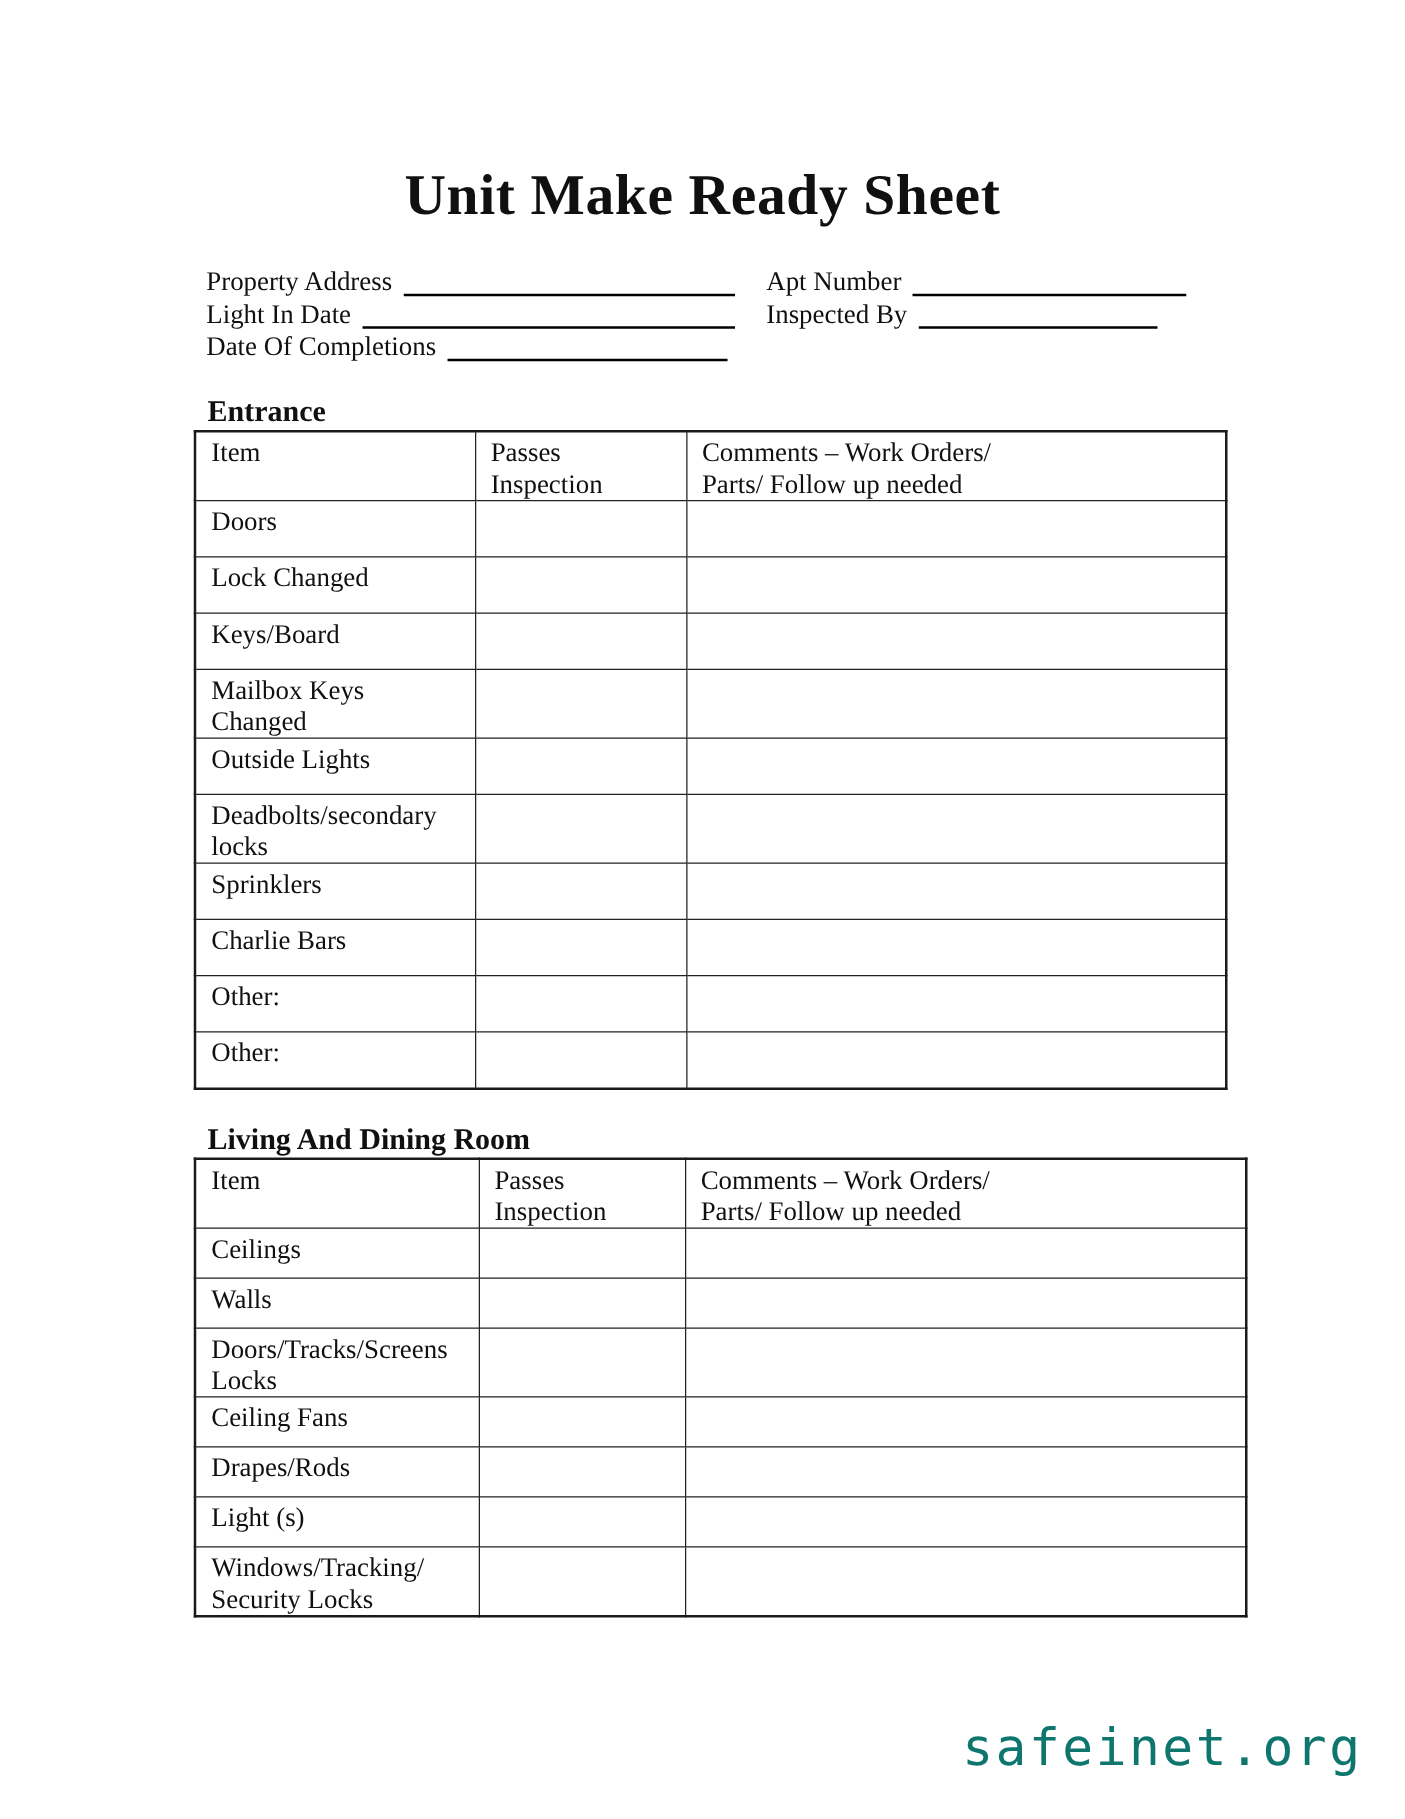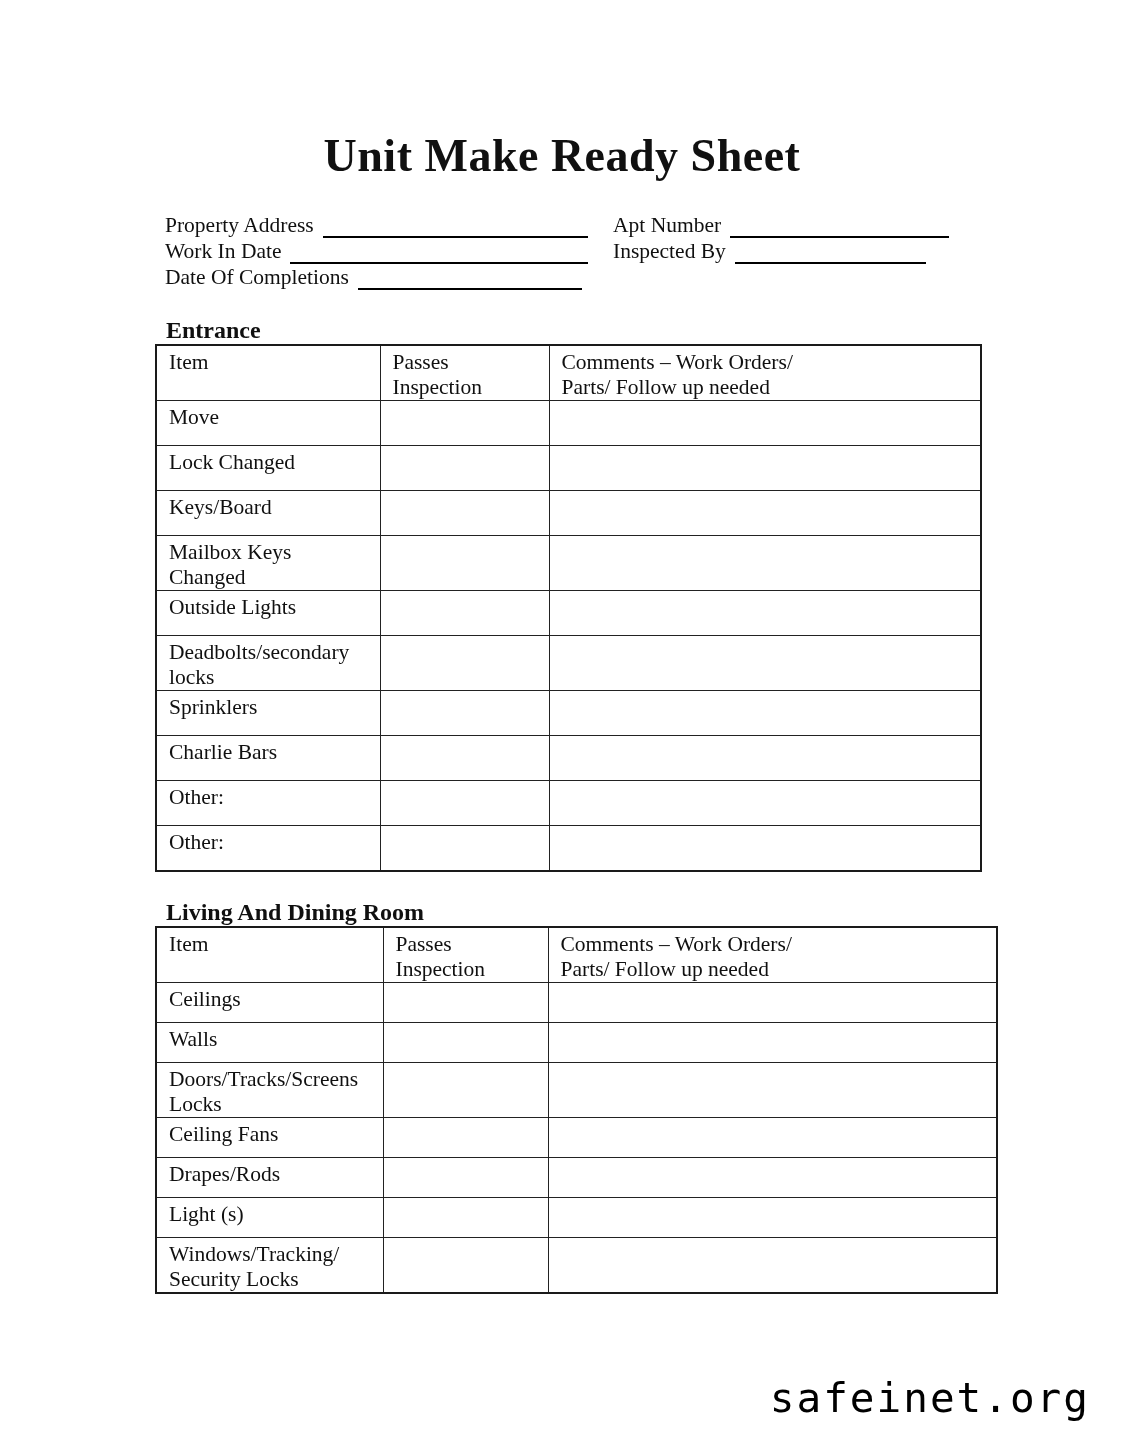--- a/index.html
+++ b/index.html
@@ -20,21 +20,21 @@
     font-weight:700;
     letter-spacing:0.5px;
   }
   
   .fields{
     margin:28px 0 0 165px;
     font-size:21.5px;
     line-height:26px;
   }
   .frow{display:flex;}
-  .fcell{display:flex;align-items:flex-end;}
+  .fcell{display:flex;}
   .fcell.left{width:448px;}
   .flabel{white-space:nowrap;margin-right:9px;}
   .uline{
     display:inline-block;
     height:23px;
     border-bottom:2px solid #000;
   }
   .u-pa{width:265px;}
   .u-apt{width:219px;}
   .u-mid{width:298px;}
@@ -73,21 +73,21 @@
   .t2 tr.hdr{height:52px;}
   .t2 tr.r2{height:49px;}
   
   .watermark{
     position:absolute;
     right:34px;
     bottom:33px;
     font-family:"DejaVu Sans Mono", monospace;
     font-size:41px;
     letter-spacing:2px;
-    color:#000000;
+    color:#0f766e;
   }
 </style>
 </head>
 <body>
 
 <div class="page">
 
   <h1 class="title">Unit Make Ready Sheet</h1>
 
   <div class="fields">
@@ -96,21 +96,21 @@
         <span class="flabel">Property Address</span>
         <span class="uline u-pa"></span>
       </div>
       <div class="fcell">
         <span class="flabel">Apt Number</span>
         <span class="uline u-apt"></span>
       </div>
     </div>
     <div class="frow">
       <div class="fcell left">
-        <span class="flabel">Work In Date</span>
+        <span class="flabel">Light In Date</span>
         <span class="uline u-mid"></span>
       </div>
       <div class="fcell">
         <span class="flabel">Inspected By</span>
         <span class="uline u-insp"></span>
       </div>
     </div>
     <div class="frow">
       <div class="fcell left">
         <span class="flabel">Date Of Completions</span>
@@ -128,21 +128,21 @@
       </colgroup>
     <tbody>
       <tr class="hdr">
         <td>Item</td>
         <td>Passes
 Inspection</td>
         <td>Comments – Work Orders/
 Parts/ Follow up needed</td>
       </tr>
       <tr>
-        <td>Move</td>
+        <td>Doors</td>
         <td></td>
         <td></td>
       </tr>
       <tr>
         <td>Lock Changed</td>
         <td></td>
         <td></td>
       </tr>
       <tr>
         <td>Keys/Board</td>

